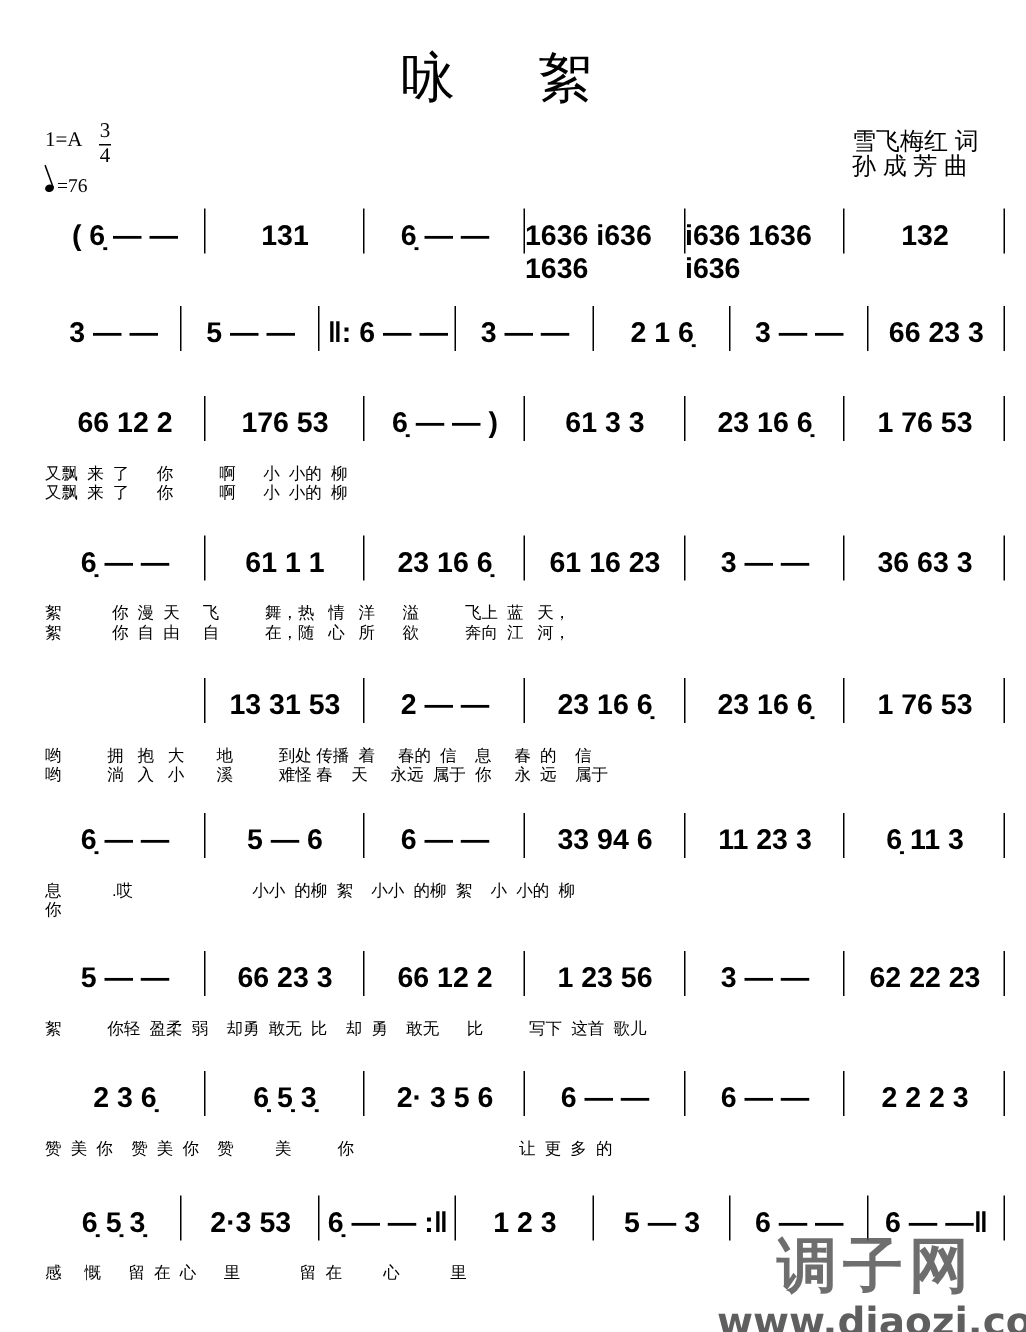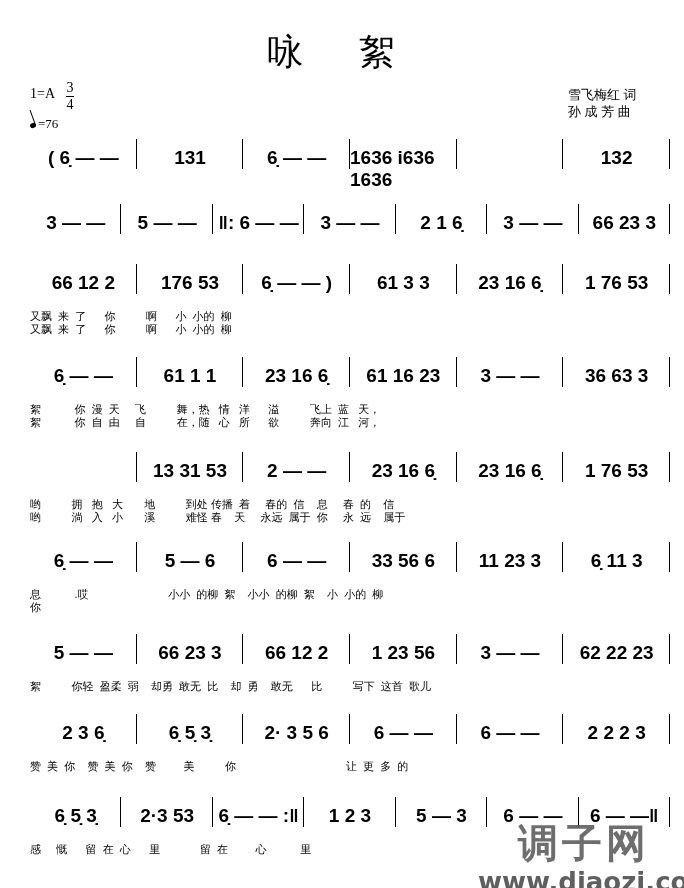--- a/index.html
+++ b/index.html
@@ -6,21 +6,21 @@
   body { width:684px; height:888px; position:relative; overflow:hidden;
          font-family:"Liberation Sans", sans-serif; color:#000; }
   .title { position:absolute; left:0; width:684px; top:28px; text-align:center;
            font-family:"DejaVu Serif", serif; font-size:36px; letter-spacing:22px; }
   .key { position:absolute; left:30px; top:86px; font-family:"Liberation Serif", serif; font-size:14px; }
   .timesig { position:absolute; left:66px; top:80px; font-family:"Liberation Serif", serif; font-size:14px;
              line-height:16px; text-align:center; }
   .tempo { position:absolute; left:30px; top:116px; font-family:"Liberation Serif", serif; font-size:13px; }
   .tempo .note { display:inline-block; width:6px; height:5px; border-radius:50%; background:#000; transform:rotate(-20deg); margin-right:2px; position:relative; }
   .tempo .note:after { content:""; position:absolute; right:0; bottom:2px; width:1px; height:16px; background:#000; }
-  .credits { position:absolute; left:568px; top:86px; font-size:13px; line-height:17px; }
+  .credits { position:absolute; left:568px; top:86px; font-size:16px; line-height:17px; }
   .system { position:absolute; left:30px; width:640px; height:40px; }
   .measure { position:absolute; top:0; height:34px; display:flex; align-items:flex-start; justify-content:space-around; font-weight:bold; font-size:19px; }
   .bar { position:absolute; top:2px; width:1px; height:30px; background:#000; }
   .tok { position:relative; display:inline-block; padding-top:10px; }
   .lyric { position:absolute; font-size:11px; line-height:13px; white-space:pre; }
   .watermark { position:absolute; left:478px; top:816px; font-weight:bold; color:#555; opacity:0.85; }
   .wm-cn { font-size:40px; letter-spacing:4px; font-family:"DejaVu Sans", sans-serif; margin-left:40px; }
   .wm-url { font-size:26px; font-family:"DejaVu Sans", sans-serif; color:#444; margin-top:-4px; }
 </style>
 </head>
@@ -52,20 +52,23 @@
       </div>
       <div class="bar" style="left: 212.333px;"></div>
       <div class="measure" style="left: 213.333px; width: 106.667px;">
         <span class="tok">6̣ — —</span>
       </div>
       <div class="bar" style="left: 319px;"></div>
       <div class="measure" style="left: 320px; width: 106.667px;">
         <span class="tok">1636 i636 1636</span>
       </div>
       <div class="bar" style="left: 425.667px;"></div>
+      <div class="measure" style="left: 426.667px; width: 106.667px;">
+        <span class="tok">i636 1636 i636</span>
+      </div>
       <div class="bar" style="left: 532.333px;"></div>
       <div class="measure" style="left: 533.333px; width: 106.667px;">
         <span class="tok">132</span>
       </div>
       <div class="bar" style="left: 639px;"></div>
     </div>
     <div class="system" style="top: 202px;">
       <div class="measure" style="left: 0px; width: 91.4286px;">
         <span class="tok">3 — —</span>
       </div>
@@ -183,21 +186,21 @@
       <div class="bar" style="left: 105.667px;"></div>
       <div class="measure" style="left: 106.667px; width: 106.667px;">
         <span class="tok">5 — 6</span>
       </div>
       <div class="bar" style="left: 212.333px;"></div>
       <div class="measure" style="left: 213.333px; width: 106.667px;">
         <span class="tok">6 — —</span>
       </div>
       <div class="bar" style="left: 319px;"></div>
       <div class="measure" style="left: 320px; width: 106.667px;">
-        <span class="tok">33 56 6</span>
+        <span class="tok">33 94 6</span>
       </div>
       <div class="bar" style="left: 425.667px;"></div>
       <div class="measure" style="left: 426.667px; width: 106.667px; justify-content: center;">
         <span class="tok">11 23 3</span>
       </div>
       <div class="bar" style="left: 532.333px;"></div>
       <div class="measure" style="left: 533.333px; width: 106.667px;">
         <span class="tok">6̣ 11 3</span>
       </div>
       <div class="bar" style="left: 639px;"></div>

